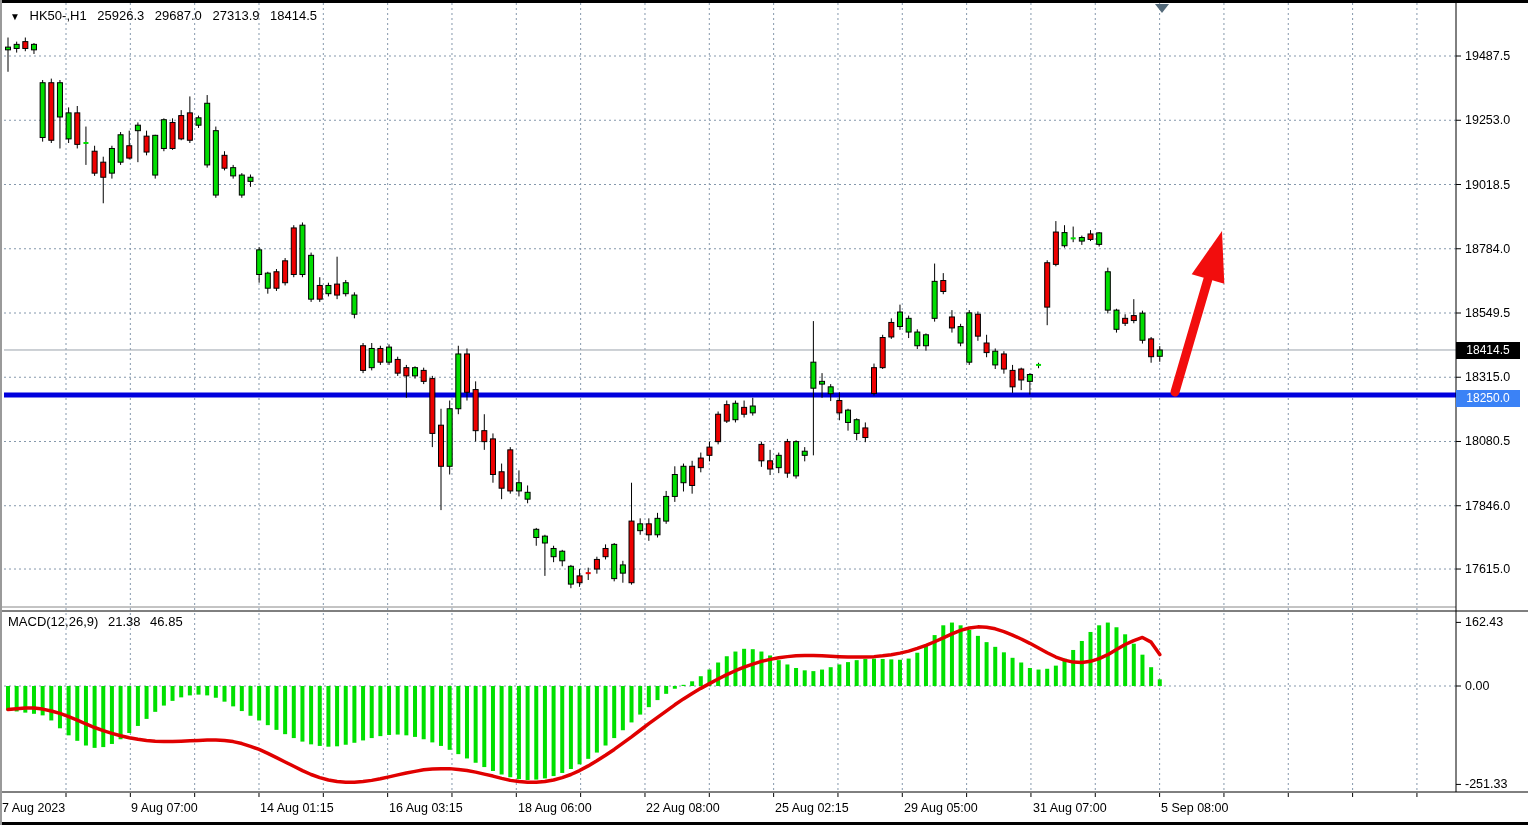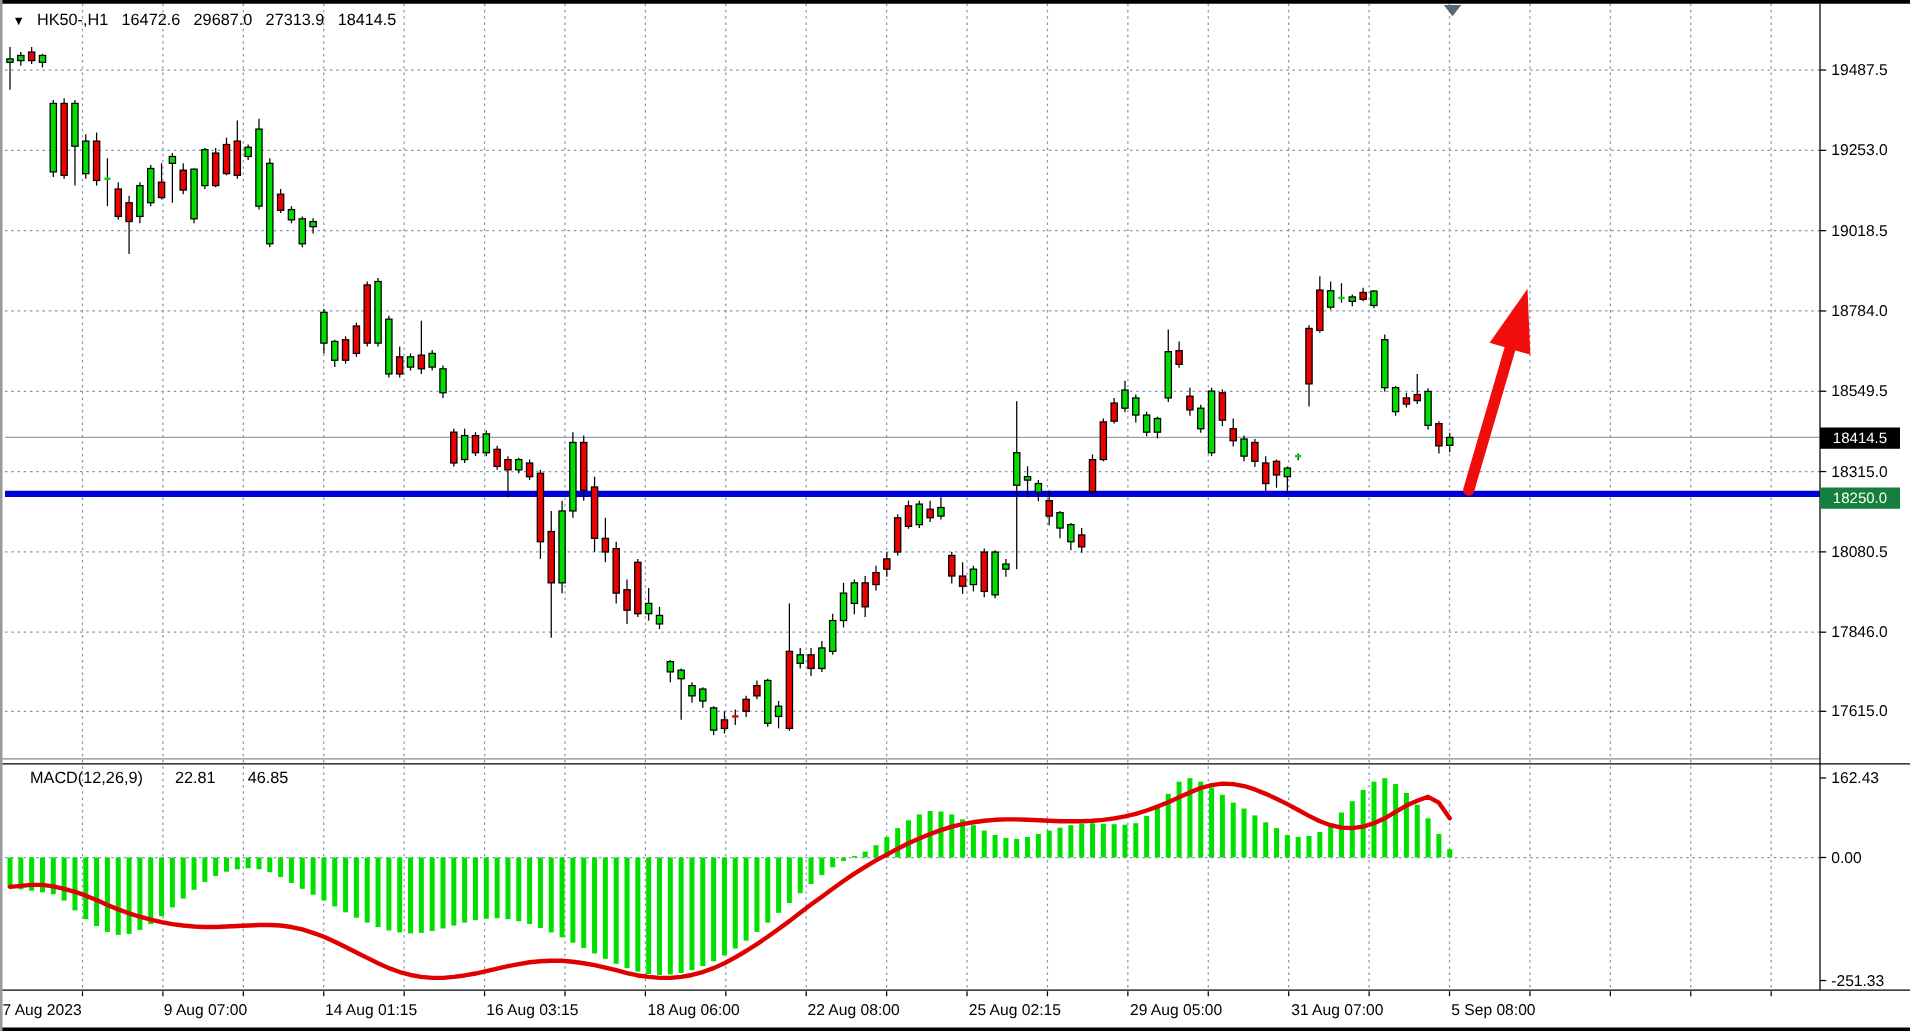--- a/index.html
+++ b/index.html
@@ -6,25 +6,25 @@
   #app{position:relative;width:1528px;height:825px;background:#ffffff;overflow:hidden;
        font-family:"Liberation Sans",sans-serif;}
   #frame-top{position:absolute;left:0;top:0;width:1528px;height:3px;background:#000;}
   #frame-bottom{position:absolute;left:0;top:822px;width:1528px;height:3px;background:#000;}
   #frame-left{position:absolute;left:0;top:0;width:2px;height:825px;background:#9a9a9a;}
   svg{position:absolute;left:0;top:0;}
   .hdr{position:absolute;left:10px;top:8px;font-size:13px;color:#000;white-space:nowrap;}
   .hdr span{margin-right:7px;}
   .hdr .tri{font-size:10px;margin-right:6px;}
   .macd-lbl{position:absolute;left:8px;top:614px;font-size:13px;color:#000;white-space:nowrap;}
-  .macd-lbl span{margin-right:6px;margin-left:16px;}
+  .macd-lbl span{margin-right:6px;}
   .price-tag{position:absolute;left:1456px;width:64px;height:17px;color:#fff;font-size:12px;
              line-height:17px;text-align:center;}
   #tag-current{top:342px;background:#000000;}
-  #tag-level{top:390px;background:#15803d;}
+  #tag-level{top:390px;background:#3b82f6;}
 </style>
 </head>
 <body>
 
 <div id="app">
   <svg id="chart" width="1528" height="825">
       <line x1="66" y1="3" x2="66" y2="792" stroke="#8598ac" stroke-width="1" stroke-dasharray="2,3"></line>
       <line x1="130.32999999999998" y1="3" x2="130.32999999999998" y2="792" stroke="#8598ac" stroke-width="1" stroke-dasharray="2,3"></line>
       <line x1="194.65999999999997" y1="3" x2="194.65999999999997" y2="792" stroke="#8598ac" stroke-width="1" stroke-dasharray="2,3"></line>
       <line x1="258.98999999999995" y1="3" x2="258.98999999999995" y2="792" stroke="#8598ac" stroke-width="1" stroke-dasharray="2,3"></line>
@@ -522,29 +522,29 @@
       <text x="904" y="812" font-size="12.5" font-family="Liberation Sans, sans-serif" fill="#000000">29 Aug 05:00</text>
       <text x="1033" y="812" font-size="12.5" font-family="Liberation Sans, sans-serif" fill="#000000">31 Aug 07:00</text>
       <text x="1161" y="812" font-size="12.5" font-family="Liberation Sans, sans-serif" fill="#000000">5 Sep 08:00</text>
       <line x1="1175" y1="392" x2="1207.9885527476304" y2="278.9966597368407" stroke="#f20d0d" stroke-width="9" stroke-linecap="round"></line>
       <polygon points="1222,231 1224.3074170581563,283.7605518026464 1191.6696884371045,274.232767671035" fill="#f20d0d"></polygon>
     </svg>
 
   <div class="hdr">
     <span class="tri">▼</span>
     <span>HK50-,H1</span>
-    <span>16472.6</span>
+    <span>25926.3</span>
     <span>29687.0</span>
     <span>27313.9</span>
     <span>18414.5</span>
   </div>
 
   <div class="macd-lbl">
     <span>MACD(12,26,9)</span>
-    <span>22.81</span>
+    <span>21.38</span>
     <span>46.85</span>
   </div>
 
   <div id="tag-current" class="price-tag">18414.5</div>
   <div id="tag-level" class="price-tag">18250.0</div>
 
   <div id="frame-top"></div>
   <div id="frame-bottom"></div>
   <div id="frame-left"></div>
 </div>

